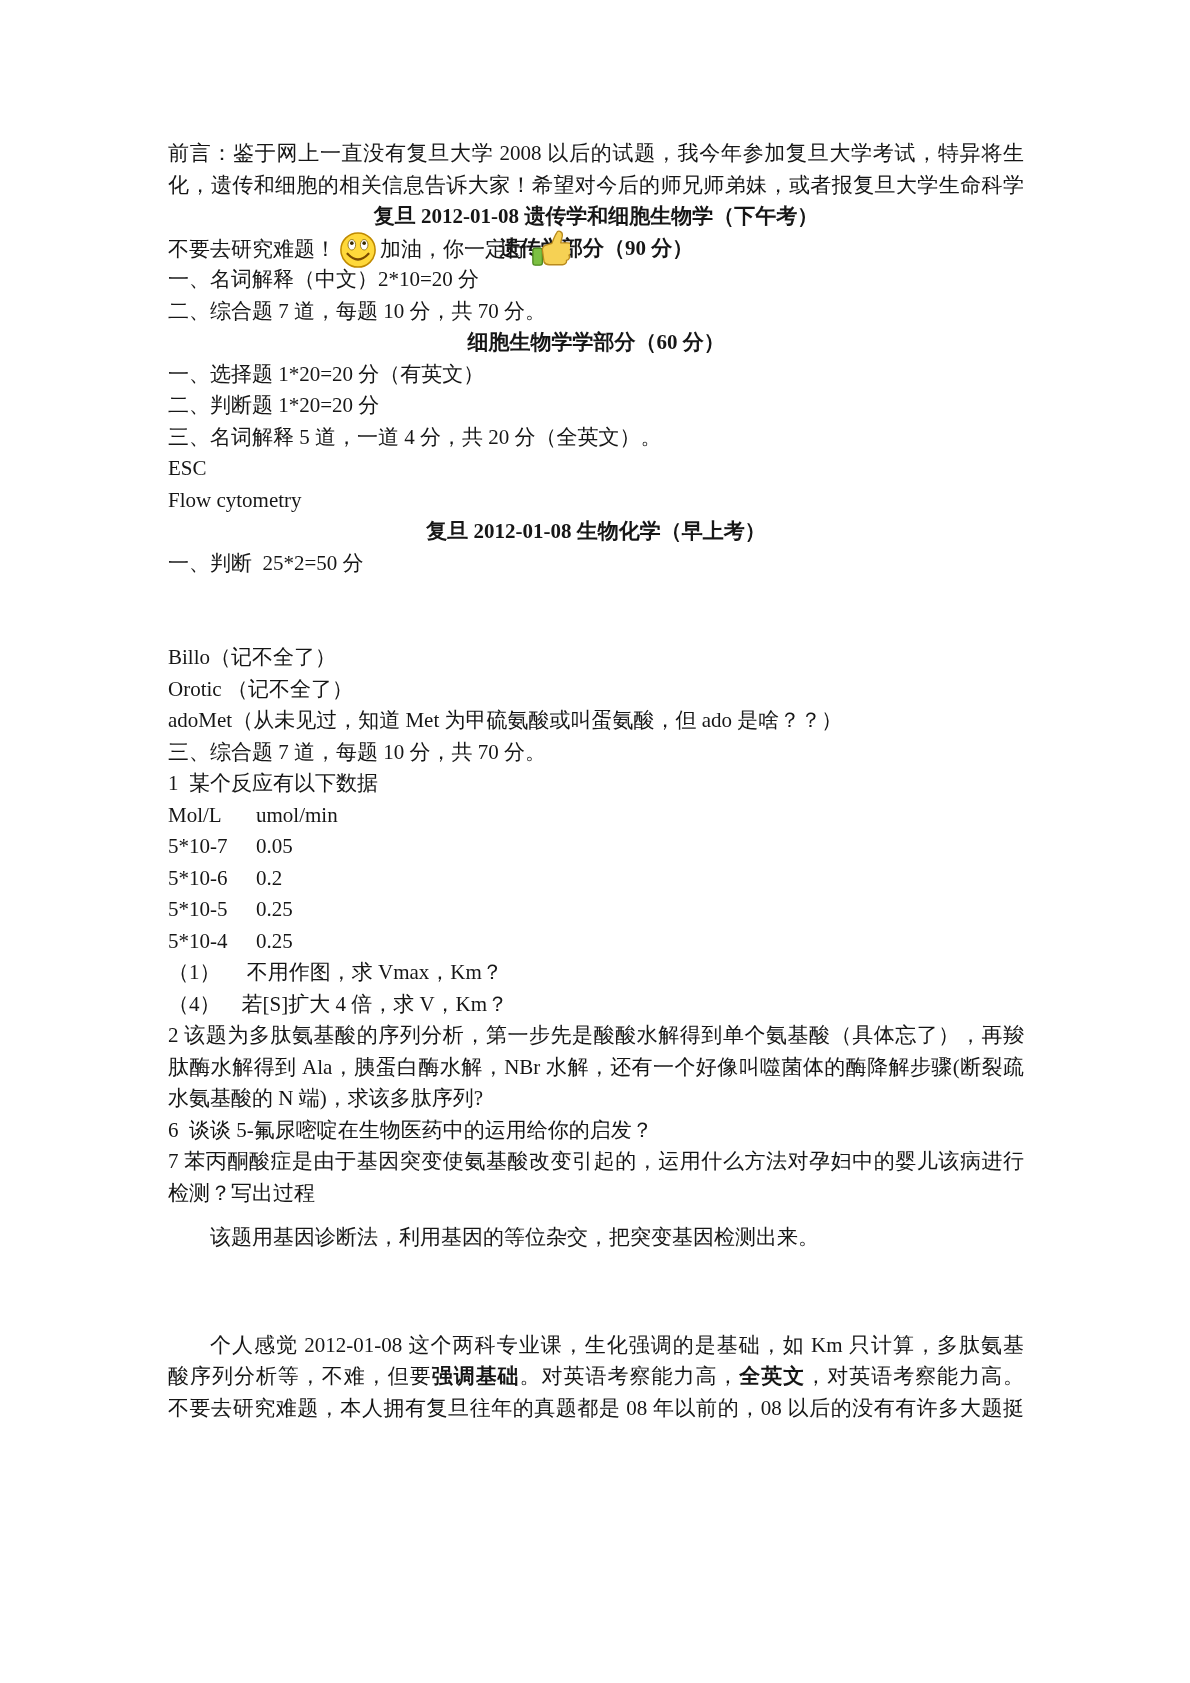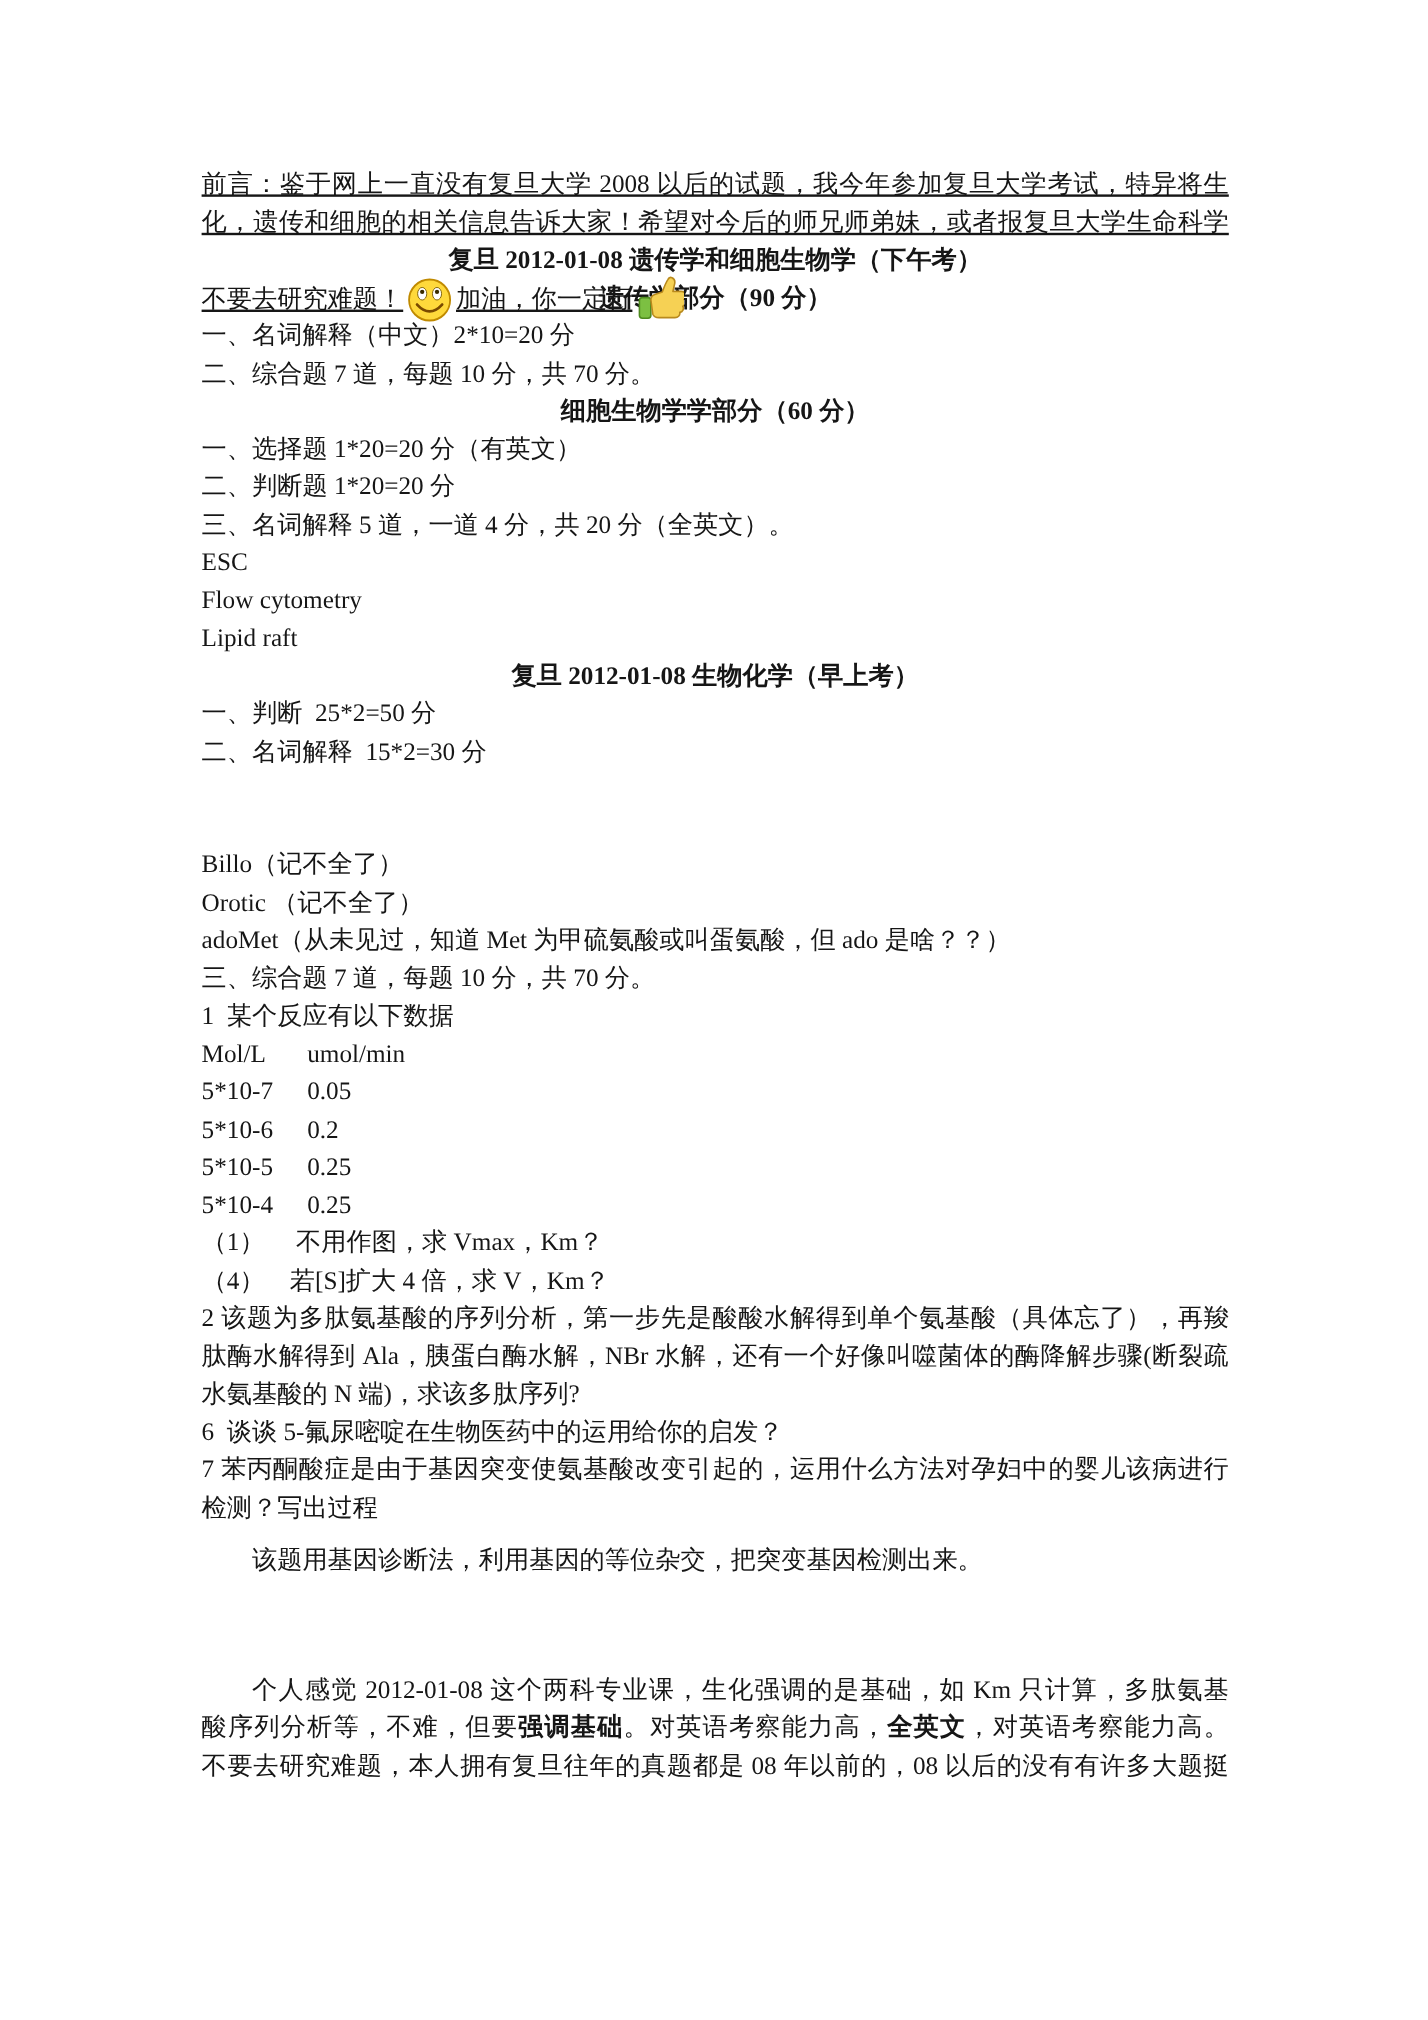--- a/index.html
+++ b/index.html
@@ -13,21 +13,20 @@
   }
   #doc{
     position:absolute;
     left:168px;top:201px;
     width:856px;
   }
   #preface{
     position:absolute;
     left:168px;top:138px;
     width:856px;
-    text-decoration:underline;
   }
   .line{
     height:31.5px;
     line-height:31.5px;
     font-size:21px;
     white-space:pre-wrap;
     overflow:visible;
   }
   .just{
     text-align:justify;
@@ -64,24 +63,22 @@
       <div class="line title">复旦 2012-01-08 遗传学和细胞生物学（下午考）</div>
       <div class="line title">遗传学部分（90 分）</div>
       <div class="line">一、名词解释（中文）2*10=20 分</div>
       <div class="line">二、综合题 7 道，每题 10 分，共 70 分。</div>
       <div class="line title">细胞生物学学部分（60 分）</div>
       <div class="line">一、选择题 1*20=20 分（有英文）</div>
       <div class="line">二、判断题 1*20=20 分</div>
       <div class="line">三、名词解释 5 道，一道 4 分，共 20 分（全英文）。</div>
       <div class="line">ESC</div>
       <div class="line">Flow cytometry</div>
-      <div class="line">Lipid raft</div>
       <div class="line title">复旦 2012-01-08 生物化学（早上考）</div>
       <div class="line">一、判断  25*2=50 分</div>
-      <div class="line">二、名词解释  15*2=30 分</div>
       <div class="line blank"></div>
       <div class="line blank"></div>
       <div class="line">Billo（记不全了）</div>
       <div class="line">Orotic （记不全了）</div>
       <div class="line">adoMet（从未见过，知道 Met 为甲硫氨酸或叫蛋氨酸，但 ado 是啥？？）</div>
       <div class="line">三、综合题 7 道，每题 10 分，共 70 分。</div>
       <div class="line">1  某个反应有以下数据</div>
       <div class="line"><span class="col1">Mol/L</span><span>umol/min</span></div>
       <div class="line"><span class="col1">5*10-7</span><span>0.05</span></div>
       <div class="line"><span class="col1">5*10-6</span><span>0.2</span></div>

